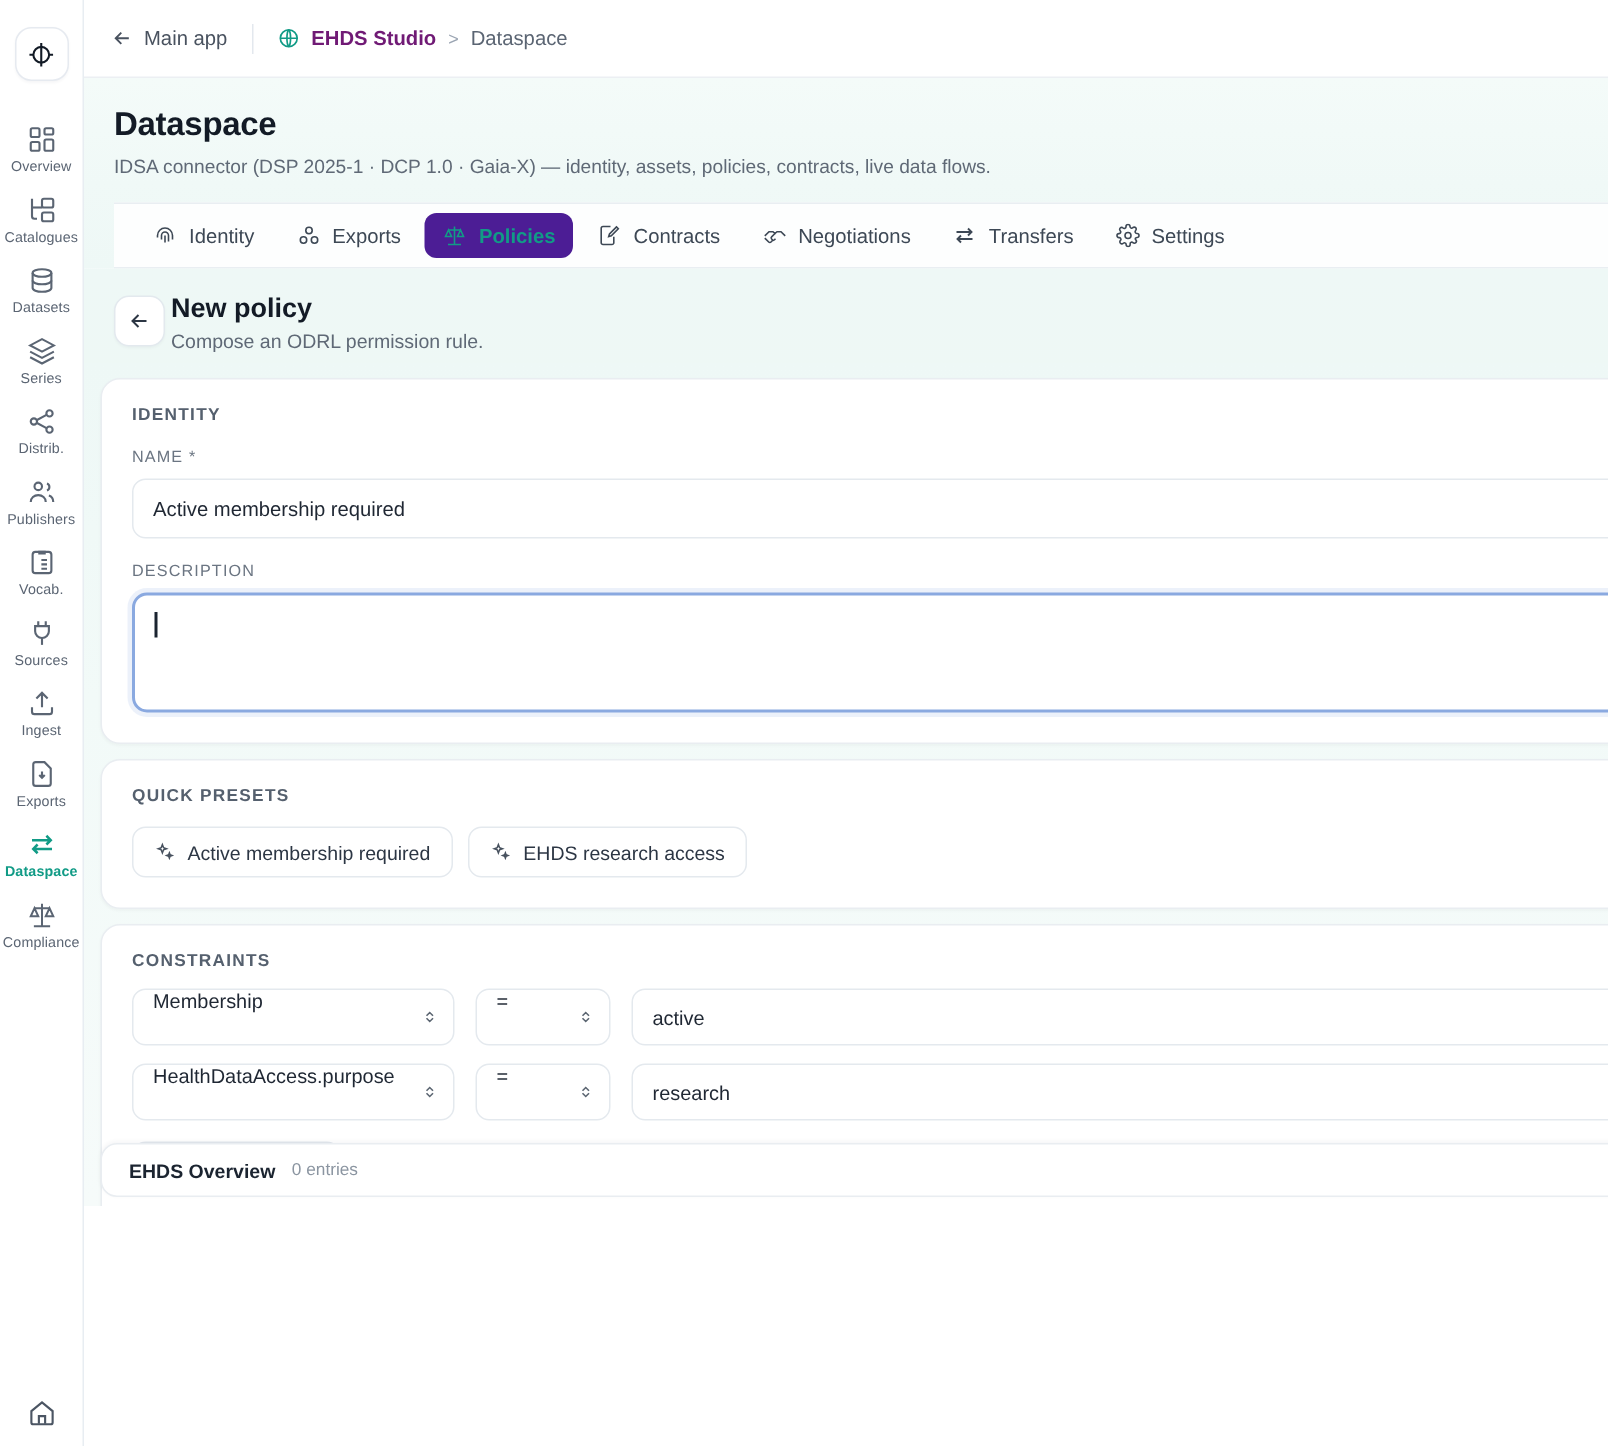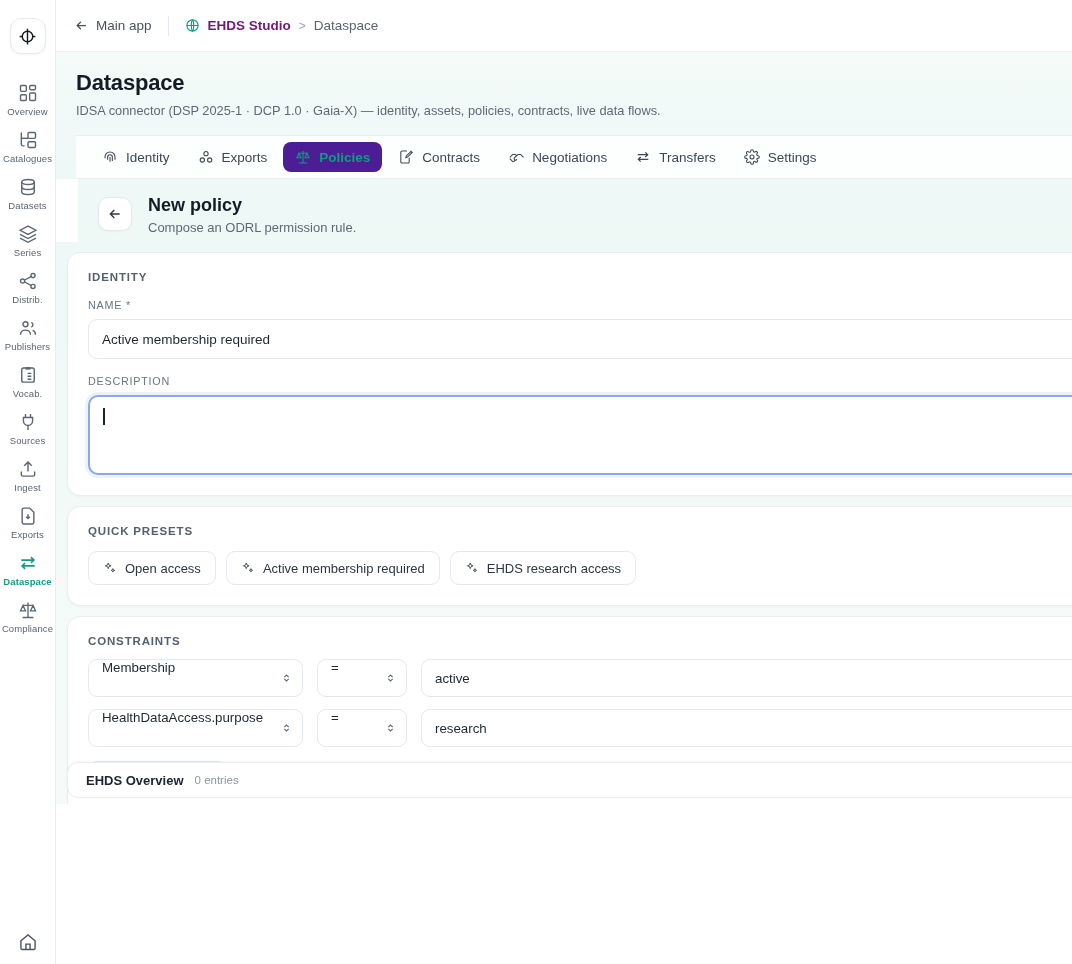--- a/index.html
+++ b/index.html
@@ -71,24 +71,23 @@
   .tab {
     display: flex; align-items: center; gap: 8px;
     height: 30px; padding: 0 12px; border-radius: 8px;
     font-size: 13.5px; color: #3d4855; cursor: pointer; white-space: nowrap;
   }
   .tab .ico { width: 16px; height: 16px; color: #3d4855; }
   .tab.active { background: #4c1d95; color: #119b86; font-weight: 600; }
   .tab.active .ico { color: #119b86; }
 
   .subhead {
-    display: flex; align-items: flex-start; gap: 16px;
+    display: flex; align-items: flex-start; gap: 4px;
     padding: 16px 20px 18px 20px;
     background: linear-gradient(180deg,#eef8f6 0%, #eef8f5 100%);
-    margin-left: 22px;
   }
   .back-btn {
     width: 34px; height: 34px; flex: 0 0 34px; margin-top: 2px;
     border: 1px solid #e3e9ee; border-radius: 10px; background: #fff;
     display: flex; align-items: center; justify-content: center; cursor: pointer;
     box-shadow: 0 1px 2px rgba(16,24,40,.04);
   }
   .subhead-title { font-size: 18px; font-weight: 700; color: #131b26; }
   .subhead-sub { margin-top: 4px; font-size: 13px; color: #5f6976; }
 
@@ -403,27 +402,20 @@
       </div>
 
       <div class="card">
         <div class="sect-title">QUICK PRESETS</div>
         <div class="chips">
           <div class="chip">
             <svg class="ico" viewBox="0 0 24 24" fill="none" stroke="currentColor" stroke-width="1.7">
                 <path d="M9 3.5 10.3 7 13.8 8.3 10.3 9.6 9 13.1 7.7 9.6 4.2 8.3 7.7 7z"></path>
                 <path d="M17 13l.8 2.2L20 16l-2.2.8L17 19l-.8-2.2L14 16l2.2-.8z"></path>
               </svg>
-            <span>Open access</span>
-          </div>
-          <div class="chip">
-            <svg class="ico" viewBox="0 0 24 24" fill="none" stroke="currentColor" stroke-width="1.7">
-                <path d="M9 3.5 10.3 7 13.8 8.3 10.3 9.6 9 13.1 7.7 9.6 4.2 8.3 7.7 7z"></path>
-                <path d="M17 13l.8 2.2L20 16l-2.2.8L17 19l-.8-2.2L14 16l2.2-.8z"></path>
-              </svg>
             <span>Active membership required</span>
           </div>
           <div class="chip">
             <svg class="ico" viewBox="0 0 24 24" fill="none" stroke="currentColor" stroke-width="1.7">
                 <path d="M9 3.5 10.3 7 13.8 8.3 10.3 9.6 9 13.1 7.7 9.6 4.2 8.3 7.7 7z"></path>
                 <path d="M17 13l.8 2.2L20 16l-2.2.8L17 19l-.8-2.2L14 16l2.2-.8z"></path>
               </svg>
             <span>EHDS research access</span>
           </div>
         </div>

